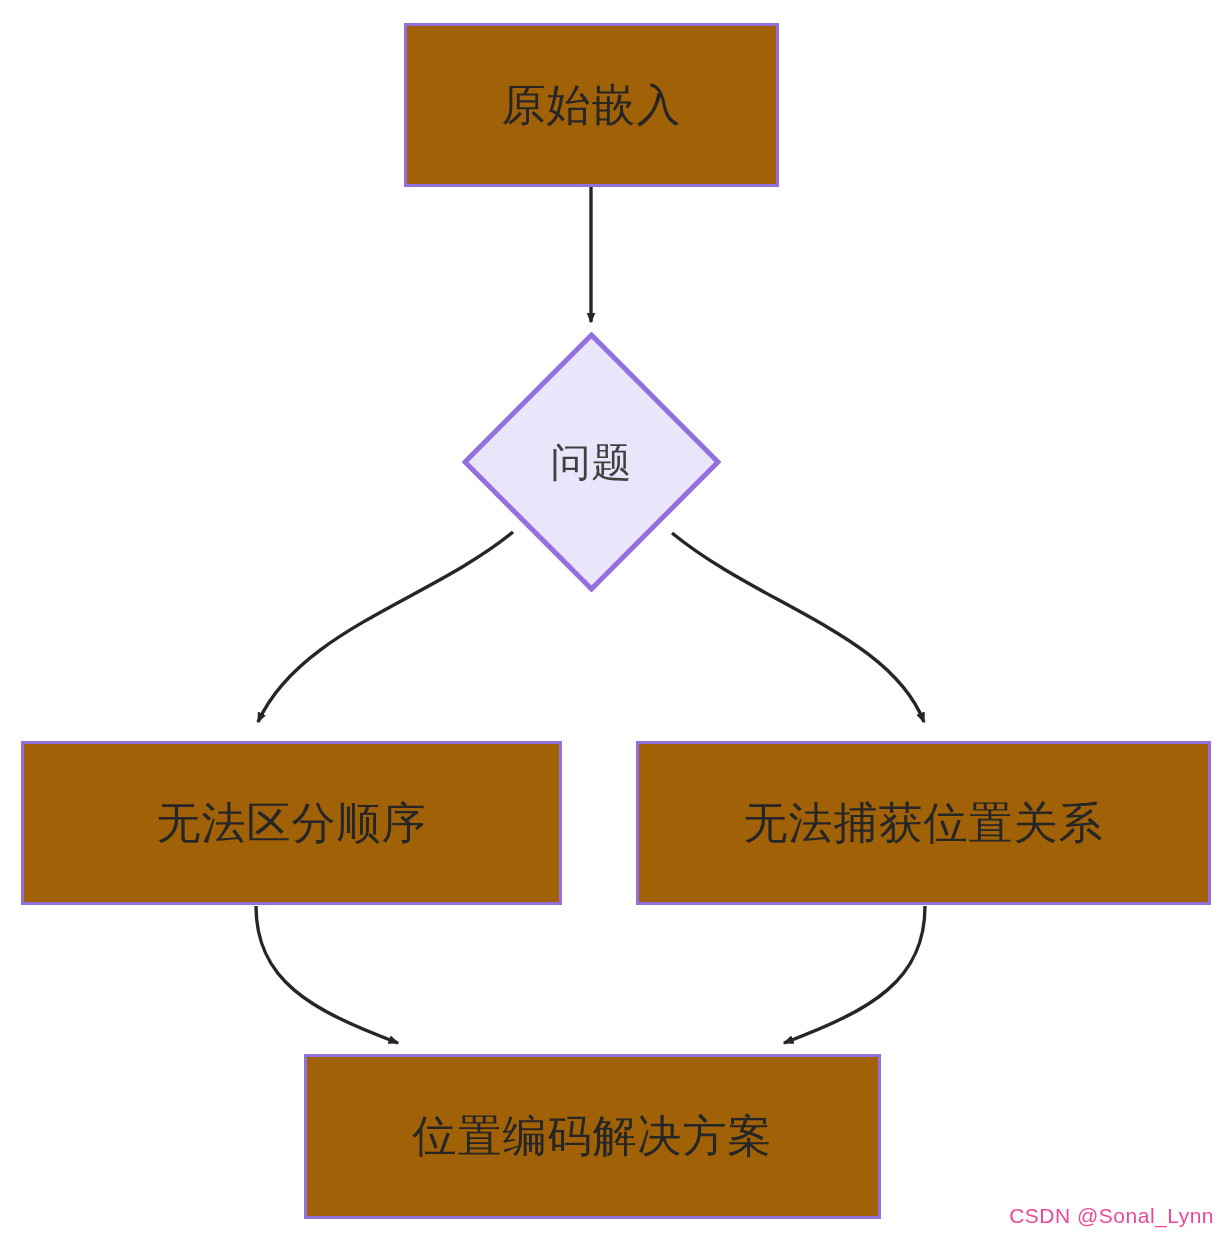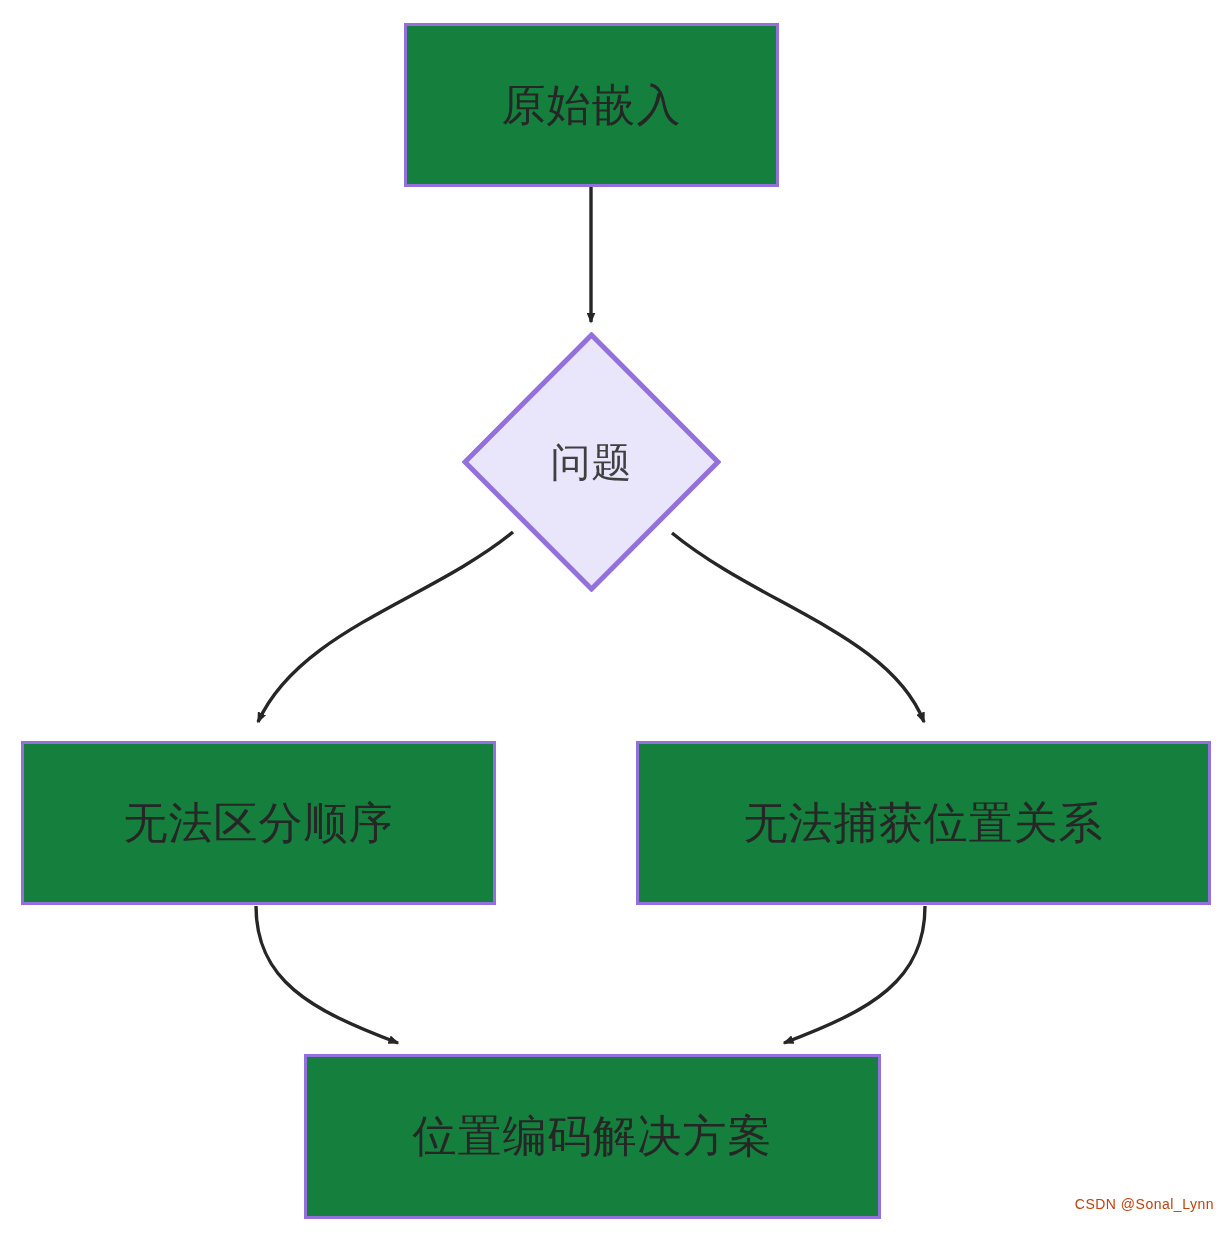--- a/index.html
+++ b/index.html
@@ -21,21 +21,21 @@
     position: absolute;
     left: 0;
     top: 0;
     width: 1230px;
     height: 1242px;
     pointer-events: none;
   }
   .node {
     position: absolute;
     box-sizing: border-box;
-    background: #15803d;
+    background: #a16207;
     border: 3px solid #9370DB;
     display: flex;
     align-items: center;
     justify-content: center;
     color: #262626;
     z-index: 2;
   }
   .node-label {
     font-size: 44px;
     line-height: 1.2;
@@ -45,21 +45,21 @@
   }
   #node-original {
     left: 404px;
     top: 23px;
     width: 375px;
     height: 164px;
   }
   #node-left {
     left: 21px;
     top: 741px;
-    width: 475px;
+    width: 541px;
     height: 164px;
   }
   #node-right {
     left: 636px;
     top: 741px;
     width: 575px;
     height: 164px;
   }
   #node-solution {
     left: 304px;
@@ -93,23 +93,23 @@
     align-items: center;
     justify-content: center;
     font-size: 40px;
     color: #404040;
     letter-spacing: 1px;
     white-space: nowrap;
   }
   #watermark {
     position: absolute;
     right: 16px;
-    bottom: 30px;
-    font-size: 14px;
-    color: #c2410c;
+    bottom: 14px;
+    font-size: 21px;
+    color: #ec4899;
     letter-spacing: 0.5px;
     z-index: 3;
     white-space: nowrap;
   }
 </style>
 </head>
 <body>
 
 <div id="canvas">
 

